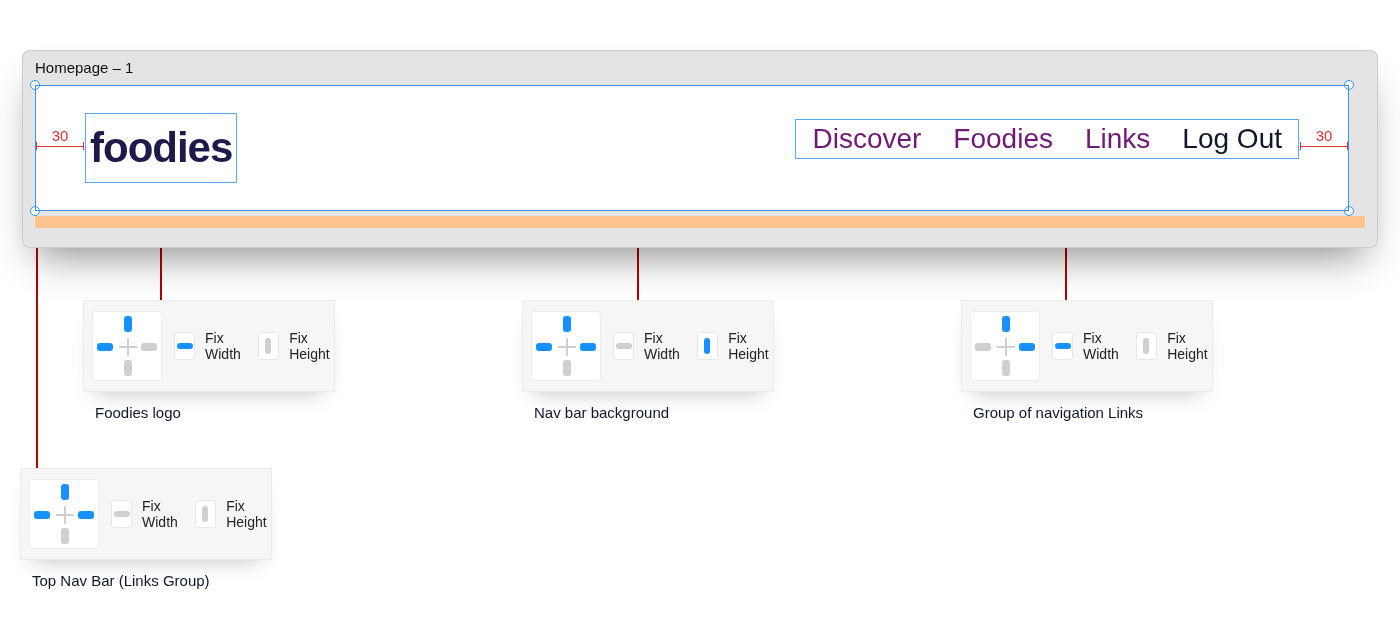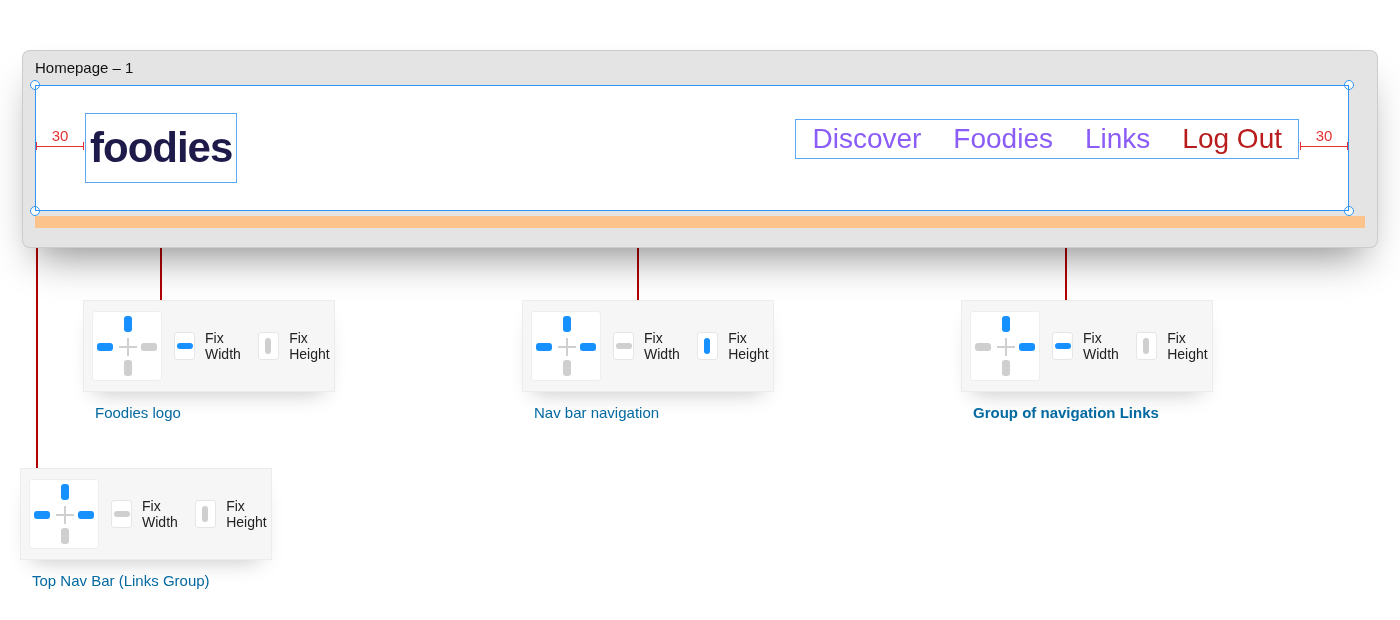--- a/index.html
+++ b/index.html
@@ -51,23 +51,23 @@
     font-size:42px; font-weight:800; color:#1e1b4b;
     letter-spacing:-1px;
     border:1px solid rgba(47,148,245,0.8); padding:10px 4px;text-align:center;
   }
   .navlinks{
     position:absolute; right:50px; top:34px; height:40px;
     border:1px solid rgba(47,148,245,0.8);
     display:flex; align-items:center;
   }
   .navlinks span{
-    font-size:28px; color:#8b5cf6; padding:0 16px;
-  }
-  .navlinks span.accent{ color:#b91c1c; }
+    font-size:28px; color:#701a75; padding:0 16px;
+  }
+  .navlinks span.accent{ color:#0f172a; }
 
   
   .dim.left  { left:1px;  top:60px; width:48px; }
   .dim.right { right:1px; top:60px; width:48px; }
 
   
   .panel{
     position:absolute; width:252px; height:92px;
     background:#f6f6f6; border:1px solid #ececec;
     box-shadow:0 12px 22px -12px rgba(0,0,0,0.25);
@@ -93,21 +93,21 @@
   .glyph{
     width:28px; height:28px; background:#fff; border:1px solid #e6e6e6; border-radius:3px;
     display:flex; align-items:center; justify-content:center;
   }
   .gH{ width:16px; height:6px; border-radius:3px; background:#cfcfcf; }
   .gH.on{ background:#1791ff; }
   .gV{ width:6px; height:16px; border-radius:3px; background:#cfcfcf; }
   .gV.on{ background:#1791ff; }
 
   
-  .cap{ color:#0369a1; font-size:15px; }
+  .cap{ color:#0f172a; font-size:15px; }
 
   
   .lead{ position:absolute; width:2px; background:#b00000; }
 </style>
 </head>
 <body>
 
 <div class="stage">
 
   <div class="lead" style="left:36px;  top:210px; height:258px;"></div>
@@ -188,21 +188,21 @@
         <span>Fix Width</span>
       </div>
       <div class="row">
         <div class="glyph">
             <div class="gV on"></div>
           </div>
         <span>Fix Height</span>
       </div>
     </div>
   </div>
-  <div class="cap" style="position:absolute; left:534px; top:404px;">Nav bar navigation</div>
+  <div class="cap" style="position:absolute; left:534px; top:404px;">Nav bar background</div>
 
   <div class="panel" style="left:961px; top:300px;">
     <div class="pin-grid">
       <div class="pin top on"></div>
       <div class="pin left"></div>
       <div class="pin right on"></div>
       <div class="pin bot"></div>
       <div class="ctr"></div>
     </div>
     <div class="rows">
@@ -213,21 +213,21 @@
         <span>Fix Width</span>
       </div>
       <div class="row">
         <div class="glyph">
             <div class="gV"></div>
           </div>
         <span>Fix Height</span>
       </div>
     </div>
   </div>
-  <div class="cap" style="position:absolute; left:973px; top:404px;font-weight:bold;">Group of navigation Links</div>
+  <div class="cap" style="position:absolute; left:973px; top:404px;">Group of navigation Links</div>
 
   <div class="panel" style="left:20px; top:468px;">
     <div class="pin-grid">
       <div class="pin top on"></div>
       <div class="pin left on"></div>
       <div class="pin right on"></div>
       <div class="pin bot"></div>
       <div class="ctr"></div>
     </div>
     <div class="rows">

